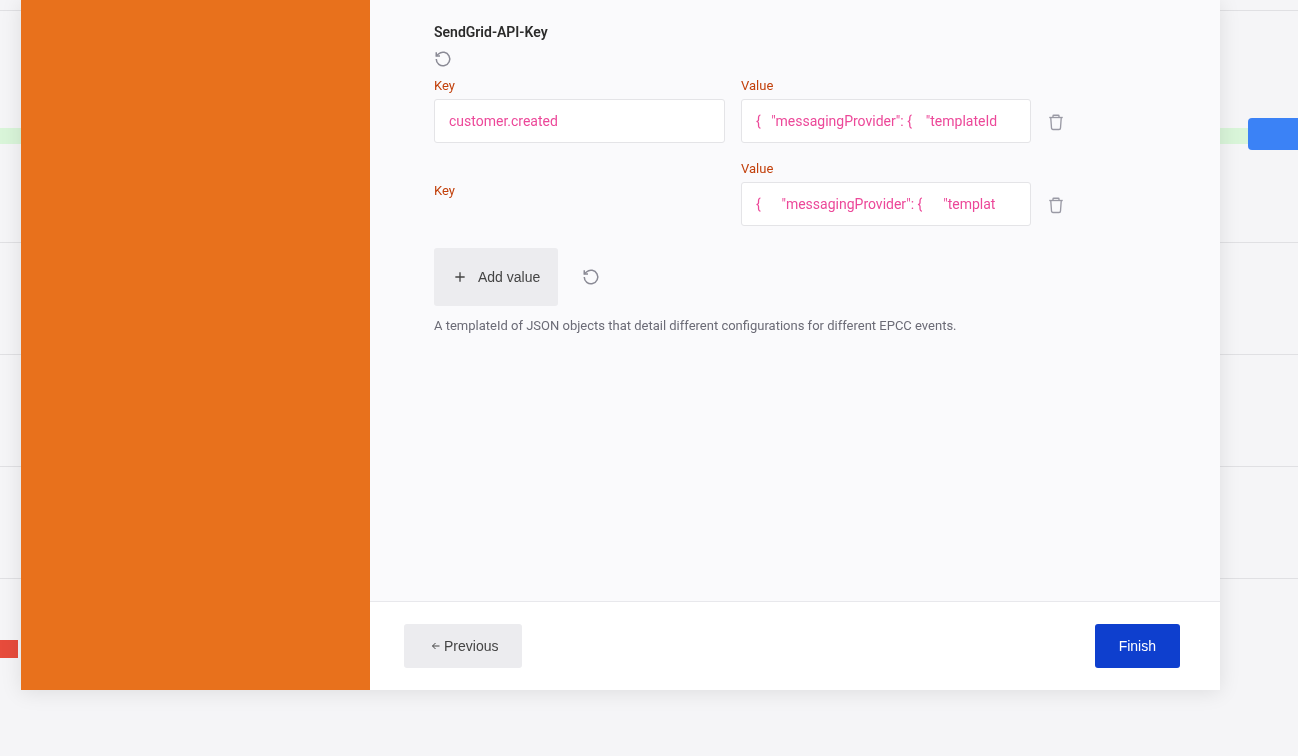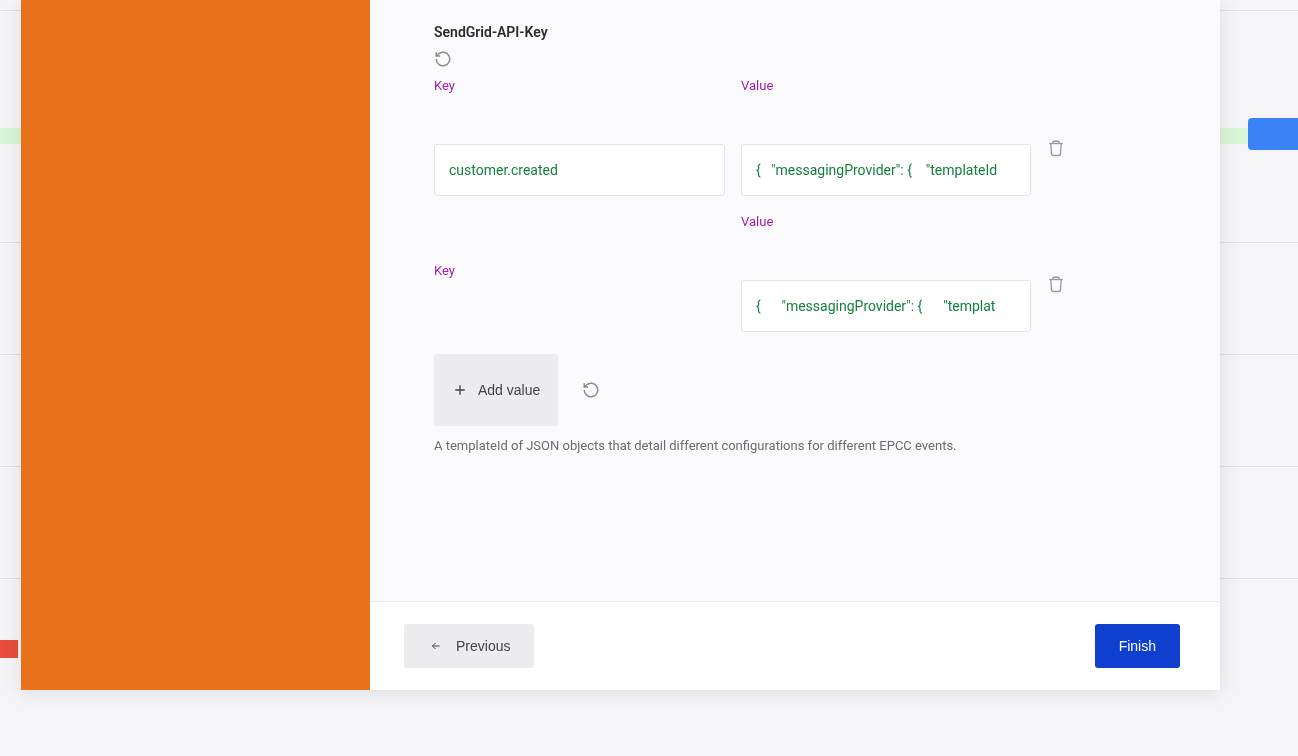--- a/index.html
+++ b/index.html
@@ -125,37 +125,36 @@
       align-items: center;
       margin-top: 8px;
     }
     .kv-col {
       display: flex;
       flex-direction: column;
     }
     .kv-col-key { width: 291px; }
     .kv-col-val { width: 290px; }
     .kv-input {
-      height: 52px;
+      height: 44px;
       padding: 0 14px;
       border: 1px solid #e4e4e7;
       border-radius: 3px;
       font-size: 14px;
-      color: #15803d;
+      color: #ec4899;
       background: #fff;
       outline: none;
       width: 100%;
       font-family: inherit;
       white-space: nowrap;
       overflow: hidden;
-      margin-top: 45px;
     }
     .kv-label {
       font-size: 13px;
-      color: #a21caf;
+      color: #c2410c;
       margin-bottom: 6px;
     }
     .trash-icon {
       width: 18px;
       height: 20px;
       color: #9a9aa5;
       cursor: pointer;
       margin-top: 22px;
       flex-shrink: 0;
     }
@@ -164,21 +163,21 @@
       align-items: center;
       gap: 24px;
       margin-top: 22px;
     }
     .add-value-btn {
       display: inline-flex;
       align-items: flex-end;
       gap: 10px;
       background: #ececef;
       border: none;
-      padding: 28px 18px;
+      padding: 21px 18px;
       font-size: 14px;
       color: #444;
       font-weight: 500;
       cursor: pointer;
       border-radius: 3px;
     }
     .plus-icon {
       width: 16px;
       height: 16px;
     }
@@ -190,21 +189,20 @@
       border-top: 1px solid #e8e8ec;
       background: #fff;
     }
     .footer-left, .footer-right {
       display: flex;
       gap: 16px;
     }
     .btn {
       display: inline-flex;
       align-items: center;
-      gap: 12px;
       padding: 14px 24px;
       border: none;
       font-size: 14px;
       font-weight: 500;
       cursor: pointer;
       border-radius: 3px;
     }
     .btn-secondary {
       background: #ececef;
       color: #444;

